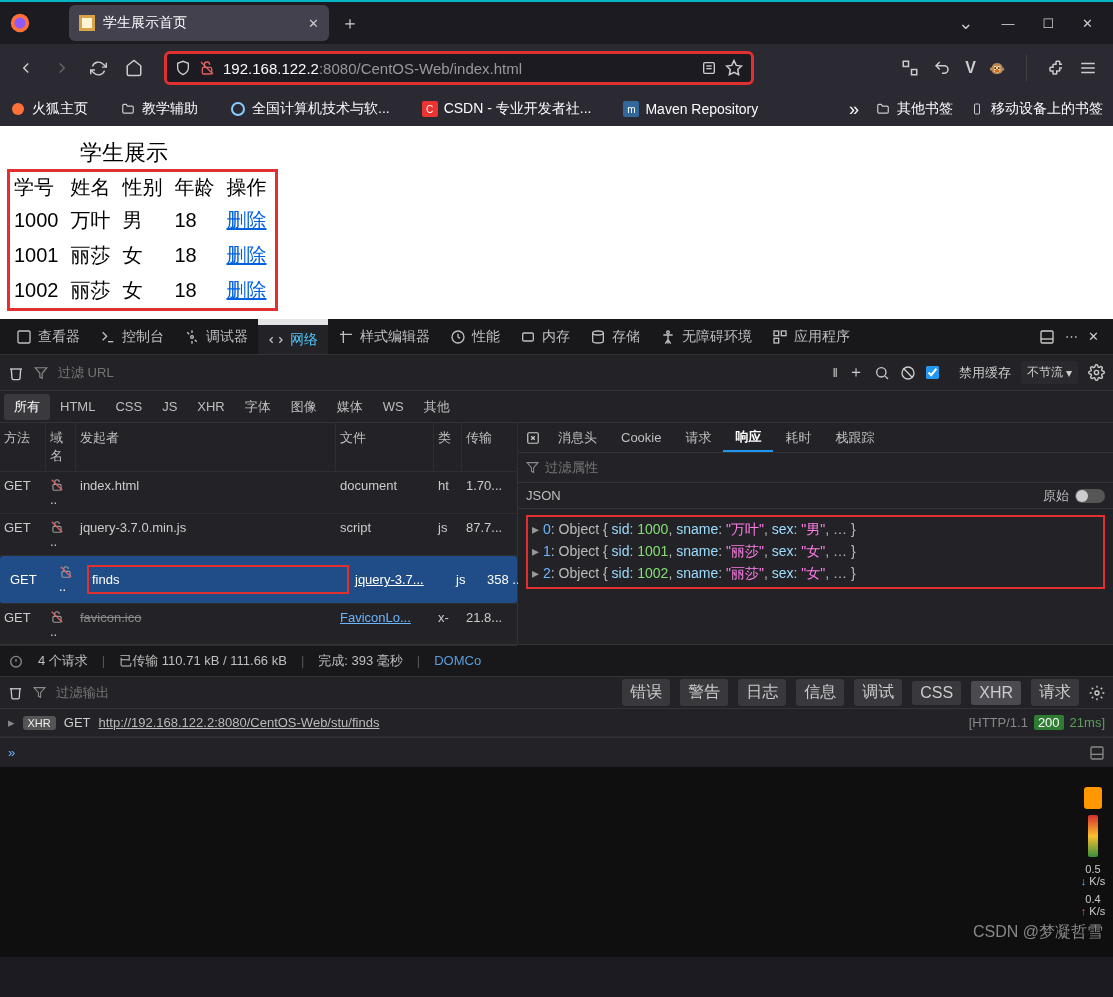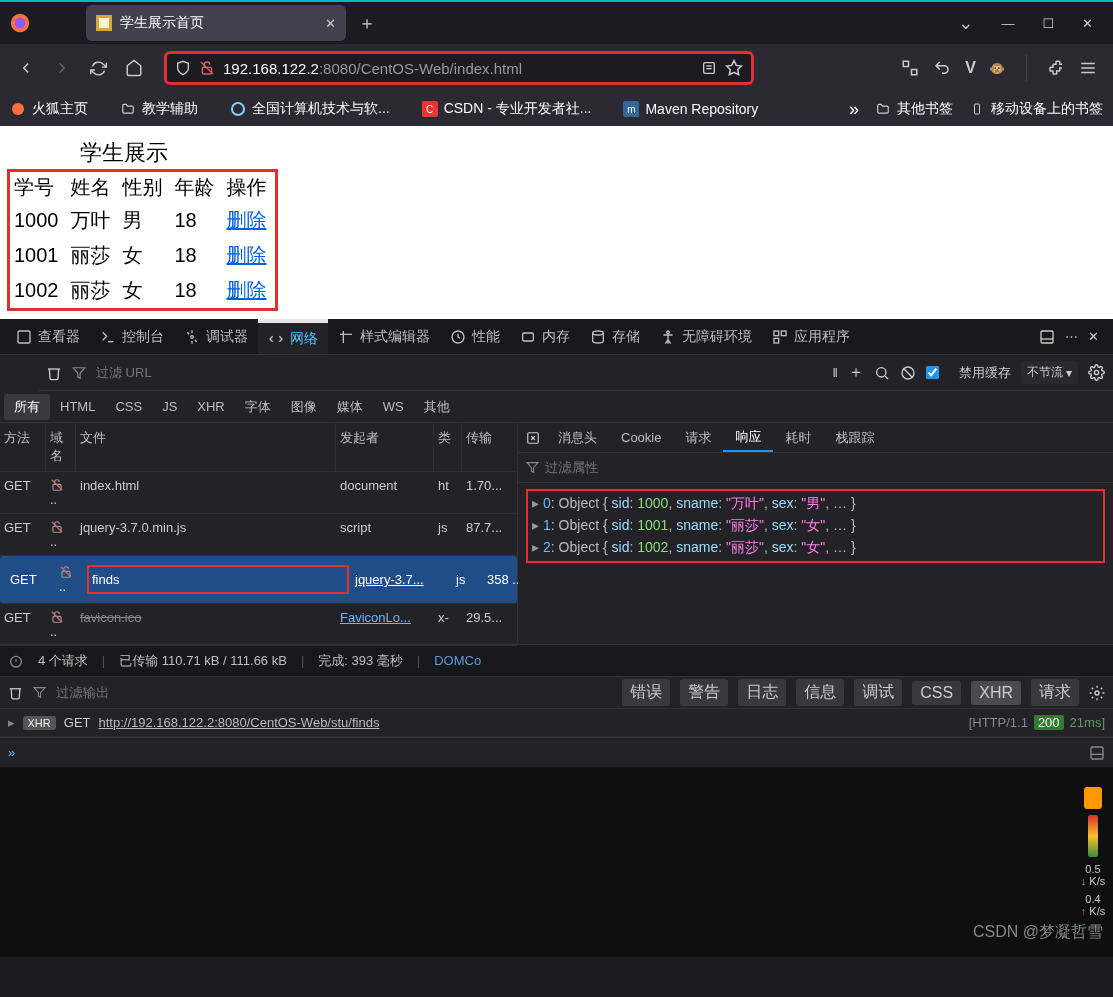--- a/index.html
+++ b/index.html
@@ -2,21 +2,21 @@
 <html><head>
 <meta charset="utf-8">
 <style>
   * { box-sizing: border-box; margin: 0; padding: 0; font-family: "Microsoft YaHei", "PingFang SC", sans-serif; }
   body { width: 1113px; background: #1c1b22; color: #fbfbfe; font-size: 13px; }
   svg { display: block; }
 
   
   .titlebar { height: 44px; background: #1c1b22; display: flex; align-items: center; border-top: 2px solid #00b7c3;}
   .ff-logo { width: 40px; display:flex; justify-content:center;}
-  .tab { display: flex; align-items: center; gap: 8px; background: #42414d; height: 36px; border-radius: 6px; padding: 0 10px; margin-left: 46px; min-width: 260px;}
+  .tab { display: flex; align-items: center; gap: 8px; background: #42414d; height: 36px; border-radius: 6px; padding: 0 10px; margin-left: 29px; min-width: 260px;}
   .tab-title { color: #fbfbfe; font-size: 14px; flex:1;}
   .tab-close { color: #ccc; cursor:pointer;}
   .newtab { color:#ccc; margin-left:12px; font-size:18px; cursor:pointer;}
   .win-controls { margin-left:auto; display:flex; align-items:center; gap:28px; padding-right:20px; color:#ccc;}
   .chev { font-size:18px;}
 
   
   .navbar { height: 48px; background: #2b2a33; display:flex; align-items:center; padding: 0 10px; gap:4px;}
   .nav-btn { width:32px; height:32px; display:flex; align-items:center; justify-content:center; border-radius:4px; color:#ccc; cursor:pointer;}
   .nav-btn.dis { color:#666;}
@@ -38,25 +38,25 @@
   table.stu { border-collapse:collapse; font-size:20px;}
   table.stu th { font-weight:400; padding:2px 8px 2px 4px; text-align:left;}
   table.stu td { padding:4px 8px 4px 4px;}
   table.stu a { color:#0060df; text-decoration:underline; cursor:pointer;}
   .tbl-hl { outline:3px solid #e03030; display:inline-block;}
 
   
   .devtools { background:#232327;}
   .dt-tabs { height:36px; background:#18181a; border-bottom:1px solid #333; display:flex; align-items:center; padding:0 6px; gap:0;}
   .dt-tab { display:flex; align-items:center; gap:6px; padding:0 10px; height:100%; color:#bfbfc0; cursor:pointer; font-size:14px;}
-  .dt-tab.active { color:#4fc3f7; border-top:4px solid #e5e5e5; background:#232327;}
+  .dt-tab.active { color:#4fc3f7; border-top:6px solid #e5e5e5; background:#232327;}
   .dt-tab svg { stroke:#bfbfc0;}
   .dt-right { margin-left:auto; display:flex; gap:10px; padding-right:8px;}
 
-  .dt-toolbar { height:36px; background:#232327; border-bottom:1px solid #333; display:flex; align-items:center; padding:0 8px; gap:10px;margin-left:38px;}
+  .dt-toolbar { height:36px; background:#232327; border-bottom:1px solid #333; display:flex; align-items:center; padding:0 8px; gap:10px;}
   .dt-toolbar input { background:transparent; border:none; color:#888; font-size:13px; outline:none;}
   .chk { display:flex; align-items:center; gap:20px; color:#ccc;}
   .chk input { accent-color:#2196f3;}
   .sel { background:#2a2a2e; color:#ccc; padding:3px 6px; border-radius:3px; font-size:12px; display:flex; align-items:center; gap:3px;}
 
   .dt-filters { height:32px; background:#232327; border-bottom:1px solid #333; display:flex; align-items:center; padding:0 4px;}
   .flt { padding:4px 10px; color:#bfbfc0; cursor:pointer; font-size:13px;}
   .flt.active { background:#3a3a3e; border-radius:3px; color:#fff;}
 
   .dt-body { display:flex; height:222px; border-bottom:1px solid #333;}
@@ -66,21 +66,21 @@
   .net-row > div { padding:6px 4px; color:#ccc; white-space:nowrap; overflow:hidden; text-overflow:ellipsis;}
   .net-row.sel { background:#204d87; color:#fff;}
   .net-row.sel > div { color:#fff;}
   .net-row .link { color:#6bb5ff; text-decoration:underline;}
   .net-row .strike { text-decoration:line-through; color:#888;}
   .file-hl { outline:2px solid #e03030; outline-offset:-1px;}
 
   .net-right { flex:1; background:#232327; display:flex; flex-direction:column;}
   .resp-tabs { height:30px; display:flex; align-items:center; padding:0 8px; gap:0; border-bottom:1px solid #333;}
   .rt { padding:4px 12px; color:#bfbfc0; cursor:pointer;}
-  .rt.active { color:#fff; border-bottom:2px solid #2196f3;}
+  .rt.active { color:#fff; border-bottom:2px solid #2196f3;font-weight:bold;}
   .resp-filter { height:30px; display:flex; align-items:center; padding:0 8px; gap:6px; border-bottom:1px solid #333; color:#888;}
   .json-hdr { height:26px; display:flex; align-items:center; padding:0 8px; color:#bfbfc0; border-bottom:1px solid #333; justify-content:space-between;}
   .json-body { padding:6px 8px; font-family: Menlo, Consolas, monospace; font-size:14px;}
   .json-box { border:2px solid #e03030; padding:2px 4px;}
   .jrow { color:#ccc; padding:2px 0;}
   .jrow .tri { color:#999; margin-right:4px;}
   .jkey { color:#9cdcfe;}
   .jnum { color:#86de74;}
   .jstr { color:#ff7de9;}
   .jpunc { color:#bbb;}
@@ -448,22 +448,22 @@
     <div class="flt">媒体</div>
     <div class="flt">WS</div>
     <div class="flt">其他</div>
   </div>
 
   <div class="dt-body">
     <div class="net-left">
       <div class="net-head">
         <div>方法</div>
         <div>域名</div>
+        <div>发起者</div>
         <div>文件</div>
-        <div>发起者</div>
         <div>类</div>
         <div>传输</div>
       </div>
       <div id="net-rows">
           <div class="net-row">
             <div>GET</div>
             <div><svg width="14" height="14" viewBox="0 0 24 24" fill="none" stroke="#999" stroke-width="2">
                 <rect x="5" y="11" width="14" height="10" rx="2"></rect>
                 <path d="M8 11V7a4 4 0 018 0"></path>
                 <line x1="3" y1="3" x2="21" y2="21" stroke="#e06060"></line>
@@ -500,21 +500,21 @@
           <div class="net-row">
             <div>GET</div>
             <div><svg width="14" height="14" viewBox="0 0 24 24" fill="none" stroke="#999" stroke-width="2">
                 <rect x="5" y="11" width="14" height="10" rx="2"></rect>
                 <path d="M8 11V7a4 4 0 018 0"></path>
                 <line x1="3" y1="3" x2="21" y2="21" stroke="#e06060"></line>
               </svg> ..</div>
             <div class="strike">favicon.ico</div>
             <div class="link">FaviconLo...</div>
             <div>x-</div>
-            <div>29.5...</div>
+            <div>21.8...</div>
           </div>
         </div>
     </div>
     <div class="net-right">
       <div class="resp-tabs">
         <span style="color:#ccc;margin-right:6px">
             <svg width="14" height="14" viewBox="0 0 24 24" fill="none" stroke="#ccc" stroke-width="2">
               <rect x="3" y="3" width="18" height="18" rx="2"></rect>
               <polyline points="9 9 15 15"></polyline>
               <polyline points="15 9 9 15"></polyline>
@@ -528,20 +528,27 @@
         <div class="rt">栈跟踪</div>
       </div>
       <div class="resp-filter">
         <span>
             <svg width="13" height="13" viewBox="0 0 24 24" fill="none" stroke="#888" stroke-width="2">
               <polygon points="22 3 2 3 10 12.46 10 19 14 21 14 12.46 22 3"></polygon>
             </svg>
           </span>
         <input style="background: transparent; border: none; color: rgb(136, 136, 136); outline: none; flex: 1 1 0%;" placeholder="过滤属性">
       </div>
+      <div class="json-hdr">
+        <span>JSON</span>
+        <span style="display:flex;align-items:center;gap:6px">
+            <span>原始</span>
+            <span class="toggle"></span>
+          </span>
+      </div>
       <div class="json-body">
         <div class="json-box" id="json-rows">
             <div class="jrow"><span class="tri">▸</span><span class="jidx">0</span><span class="jpunc">: Object { </span><span class="jkey">sid</span><span class="jpunc">: </span><span class="jnum">1000</span><span class="jpunc">, </span><span class="jkey">sname</span><span class="jpunc">: </span><span class="jstr">"万叶"</span><span class="jpunc">, </span><span class="jkey">sex</span><span class="jpunc">: </span><span class="jstr">"男"</span><span class="jpunc">, … }</span></div>
             <div class="jrow"><span class="tri">▸</span><span class="jidx">1</span><span class="jpunc">: Object { </span><span class="jkey">sid</span><span class="jpunc">: </span><span class="jnum">1001</span><span class="jpunc">, </span><span class="jkey">sname</span><span class="jpunc">: </span><span class="jstr">"丽莎"</span><span class="jpunc">, </span><span class="jkey">sex</span><span class="jpunc">: </span><span class="jstr">"女"</span><span class="jpunc">, … }</span></div>
             <div class="jrow"><span class="tri">▸</span><span class="jidx">2</span><span class="jpunc">: Object { </span><span class="jkey">sid</span><span class="jpunc">: </span><span class="jnum">1002</span><span class="jpunc">, </span><span class="jkey">sname</span><span class="jpunc">: </span><span class="jstr">"丽莎"</span><span class="jpunc">, </span><span class="jkey">sex</span><span class="jpunc">: </span><span class="jstr">"女"</span><span class="jpunc">, … }</span></div>
           </div>
       </div>
     </div>
   </div>
 

